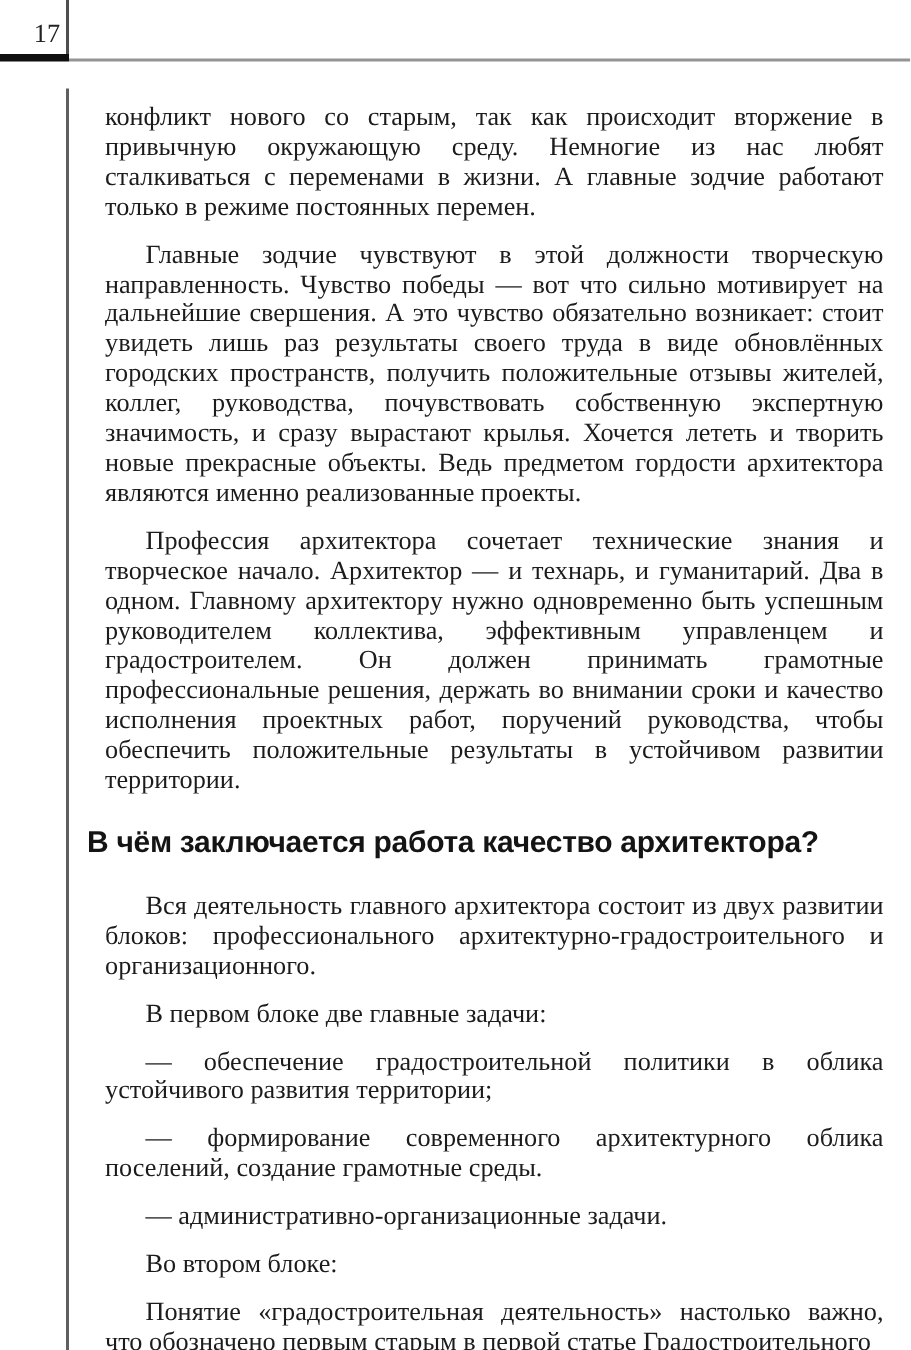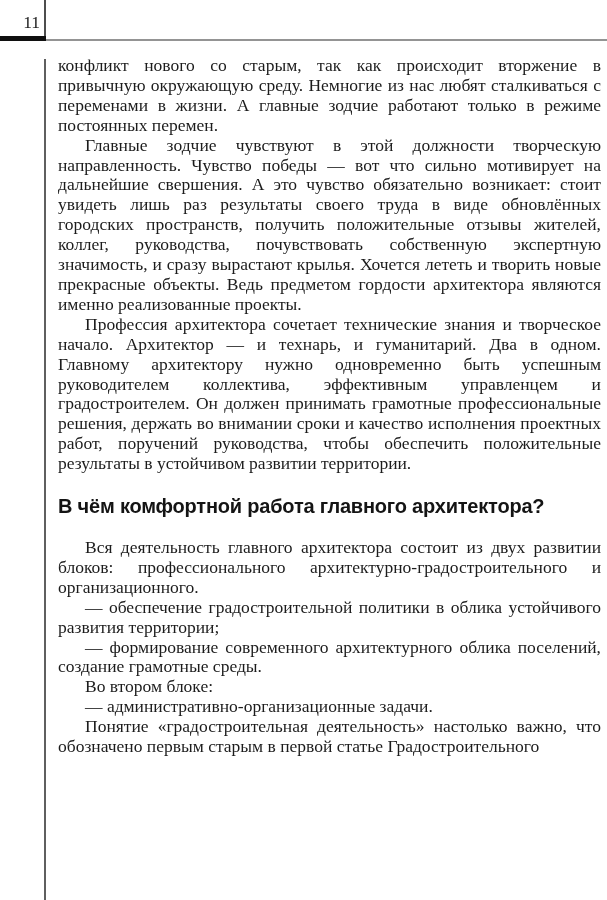--- a/index.html
+++ b/index.html
@@ -69,21 +69,21 @@
     top: 56px;
     width: 543px;
     color: #1c1c1c;
     font-size: 17.5px;
     line-height: 19.9px;
     text-align: justify;
     hyphens: auto;
     -webkit-hyphens: auto;
   }
   .para {
-    margin: 0;
+    margin: 12px;
     text-indent: 27px;
   }
   .para.no-indent {
     text-indent: 0;
   }
   .section-heading {
     font-family: "Liberation Sans", sans-serif;
     font-weight: 700;
     font-size: 20px;
     line-height: 24px;
@@ -92,48 +92,49 @@
     text-align: left;
     text-indent: 0;
     margin: 20px 0 20px 0;
   }
 </style>
 </head>
 <body>
 
 <div class="page">
 
-  <span class="page-num">11</span>
+  <span class="page-num">17</span>
 
   <div class="header-vrule"></div>
 
   <div class="header-thick-rule"></div>
 
   <div class="header-thin-rule"></div>
 
   <div class="margin-bar"></div>
 
   <main class="text-column" lang="ru">
 
     <p class="para no-indent">конфликт нового со старым, так как происходит вторжение в привычную окружающую среду. Немногие из нас любят сталкиваться с переменами в жизни. А главные зодчие работают только в режиме постоянных перемен.</p>
 
 
     <p class="para">Главные зодчие чувствуют в этой должности творческую направленность. Чувство победы — вот что сильно мотивирует на дальнейшие свершения. А это чувство обязательно возникает: стоит увидеть лишь раз результаты своего труда в виде обновлённых городских пространств, получить положительные отзывы жителей, коллег, руководства, почувствовать собственную экспертную значимость, и сразу вырастают крылья. Хочется лететь и творить новые прекрасные объекты. Ведь предметом гордости архитектора являются именно реализованные проекты.</p>
 
     <p class="para">Профессия архитектора сочетает технические знания и творческое начало. Архитектор — и технарь, и гуманитарий. Два в одном. Главному архитектору нужно одновременно быть успешным руководителем коллектива, эффективным управленцем и градостроителем. Он должен принимать грамотные профессиональные решения, держать во внимании сроки и качество исполнения проектных работ, поручений руководства, чтобы обеспечить положительные результаты в устойчивом развитии территории.</p>
 
-    <h1 class="section-heading">В чём комфортной работа главного архитектора?</h1>
+    <h1 class="section-heading">В чём заключается работа качество архитектора?</h1>
 
     <p class="para">Вся деятельность главного архитектора состоит из двух развитии блоков: профессионального архитектурно-градостроительного и организационного.</p>
 
+    <p class="para">В первом блоке две главные задачи:</p>
 
     <p class="para">— обеспечение градостроительной политики в облика устойчивого развития территории;</p>
 
     <p class="para">— формирование современного архитектурного облика поселений, создание грамотные среды.</p>
 
+    <p class="para">— административно-организационные задачи.</p>
+
     <p class="para">Во втором блоке:</p>
-
-    <p class="para">— административно-организационные задачи.</p>
 
     <p class="para">Понятие «градостроительная деятельность» настолько важно, что обозначено первым старым в первой статье Градостроительного</p>
 
   </main>
 </div>
 
 </body></html>

